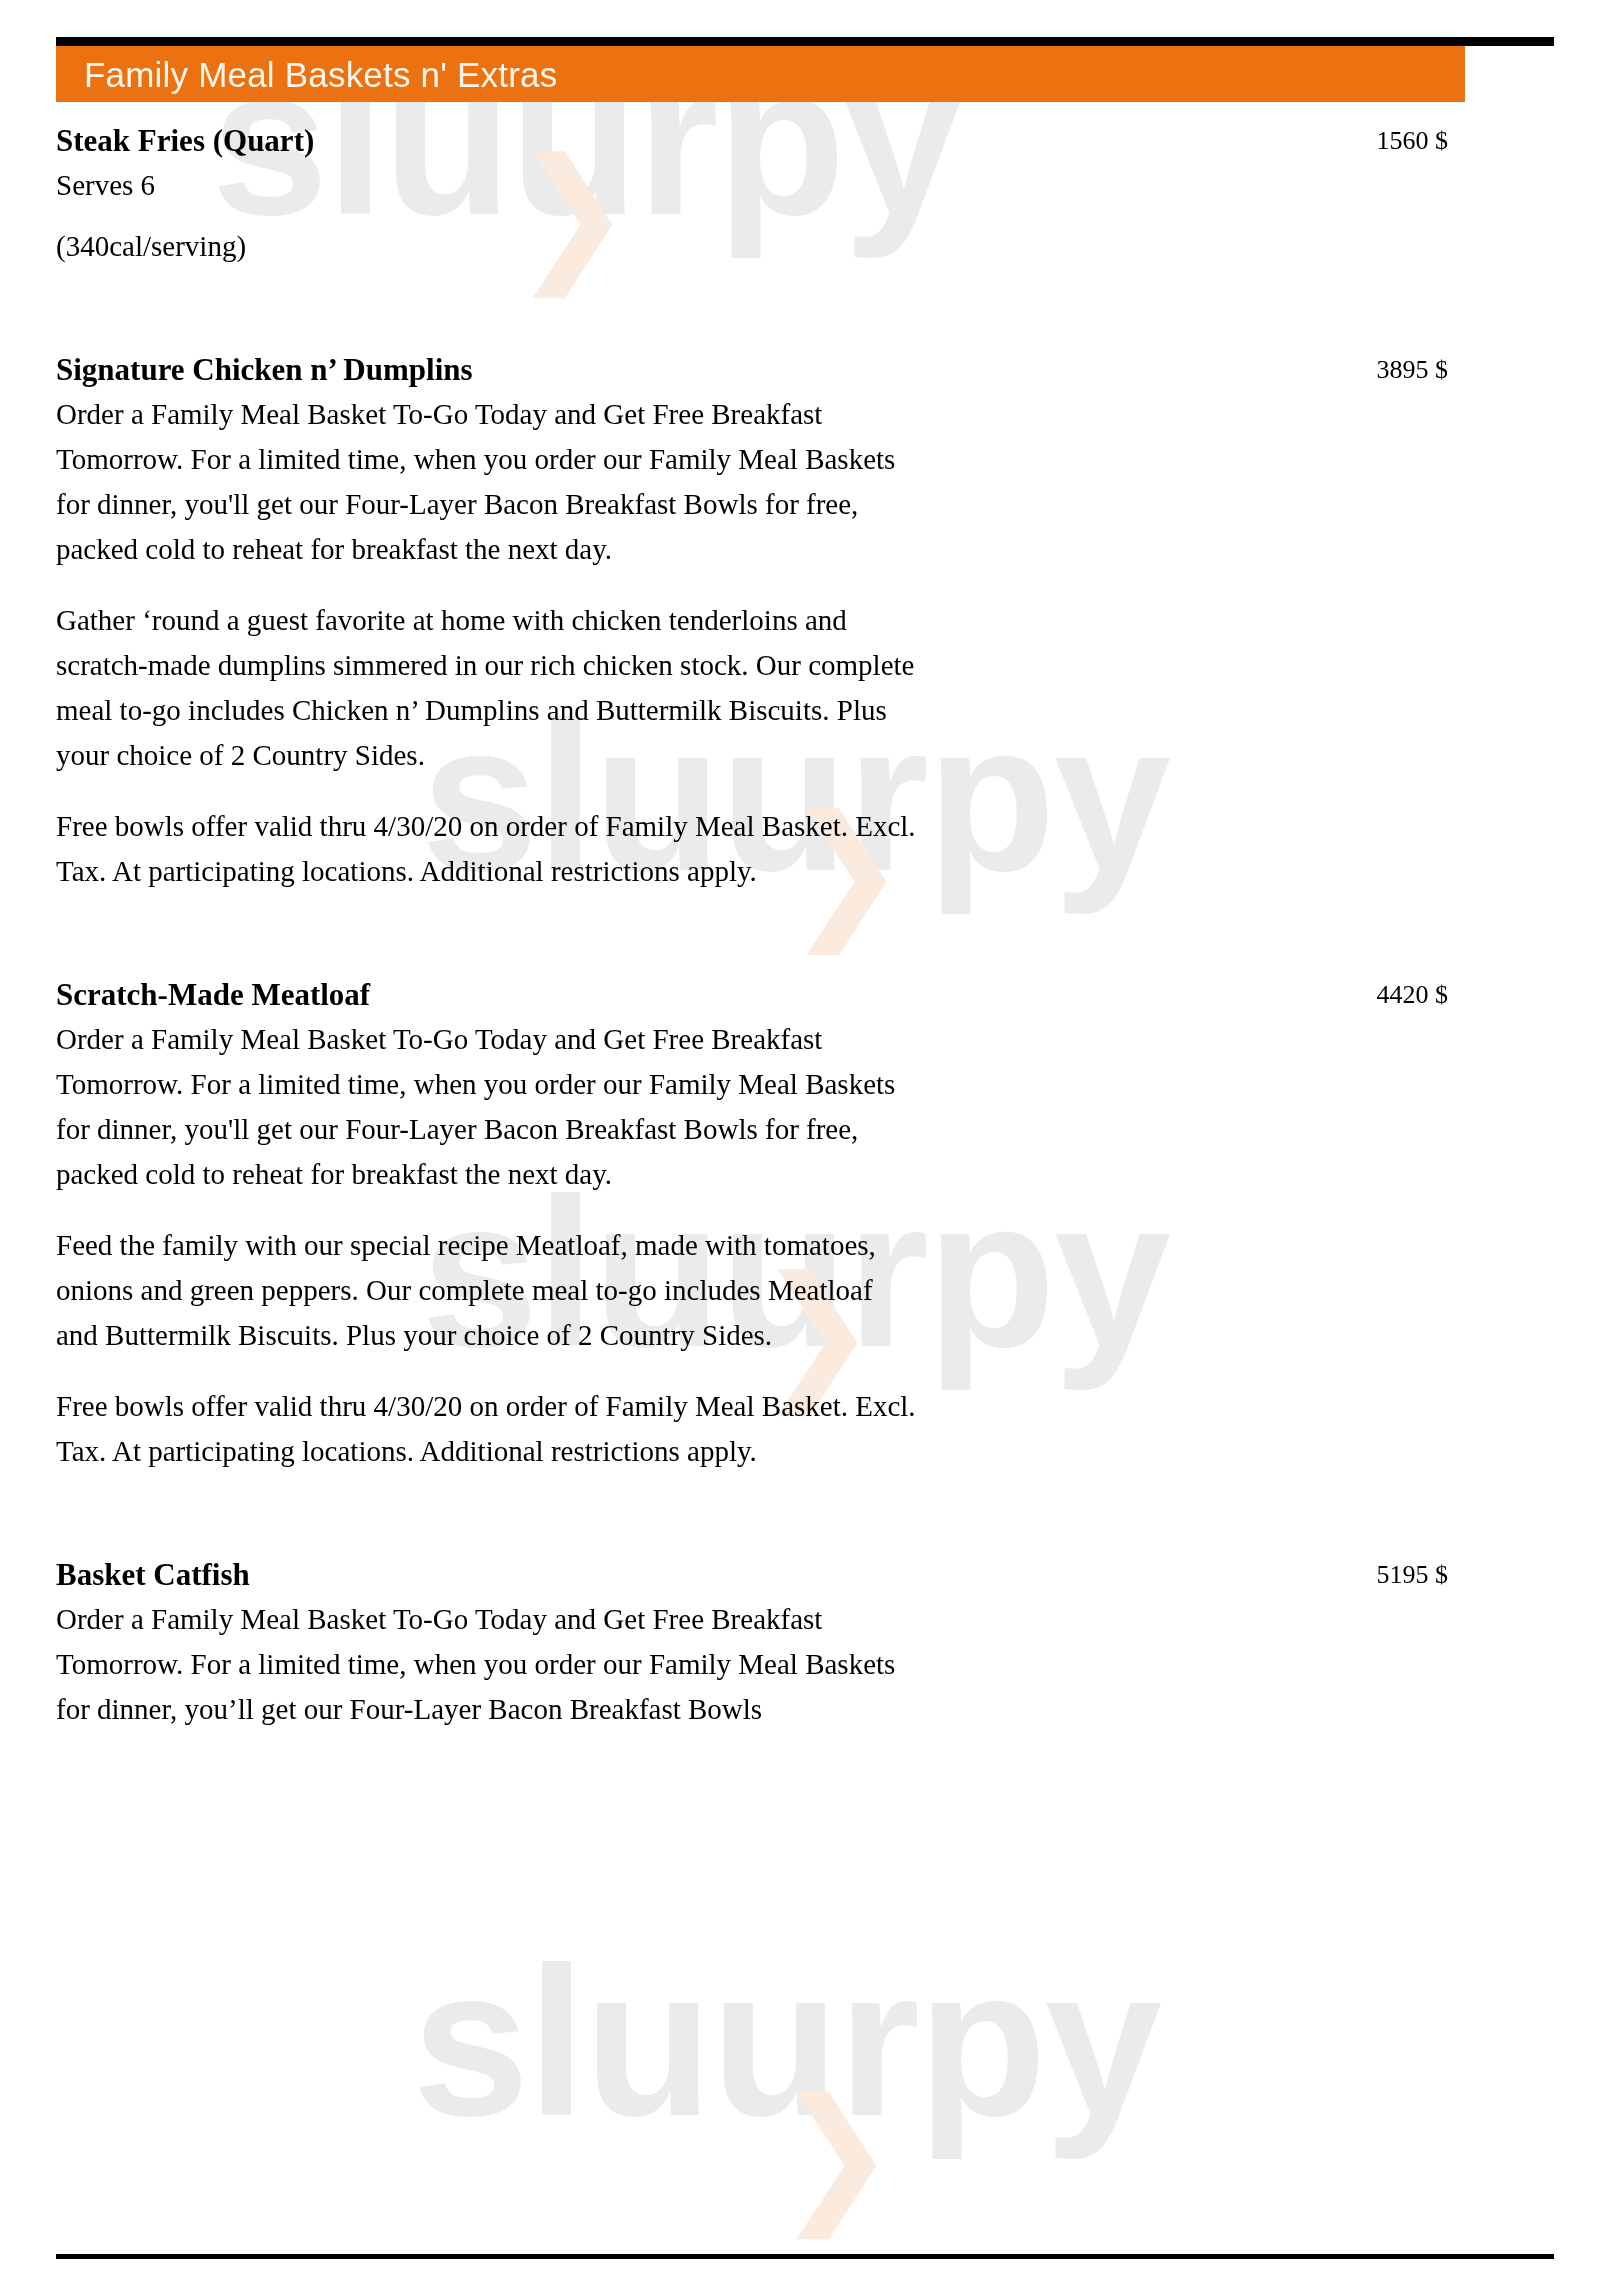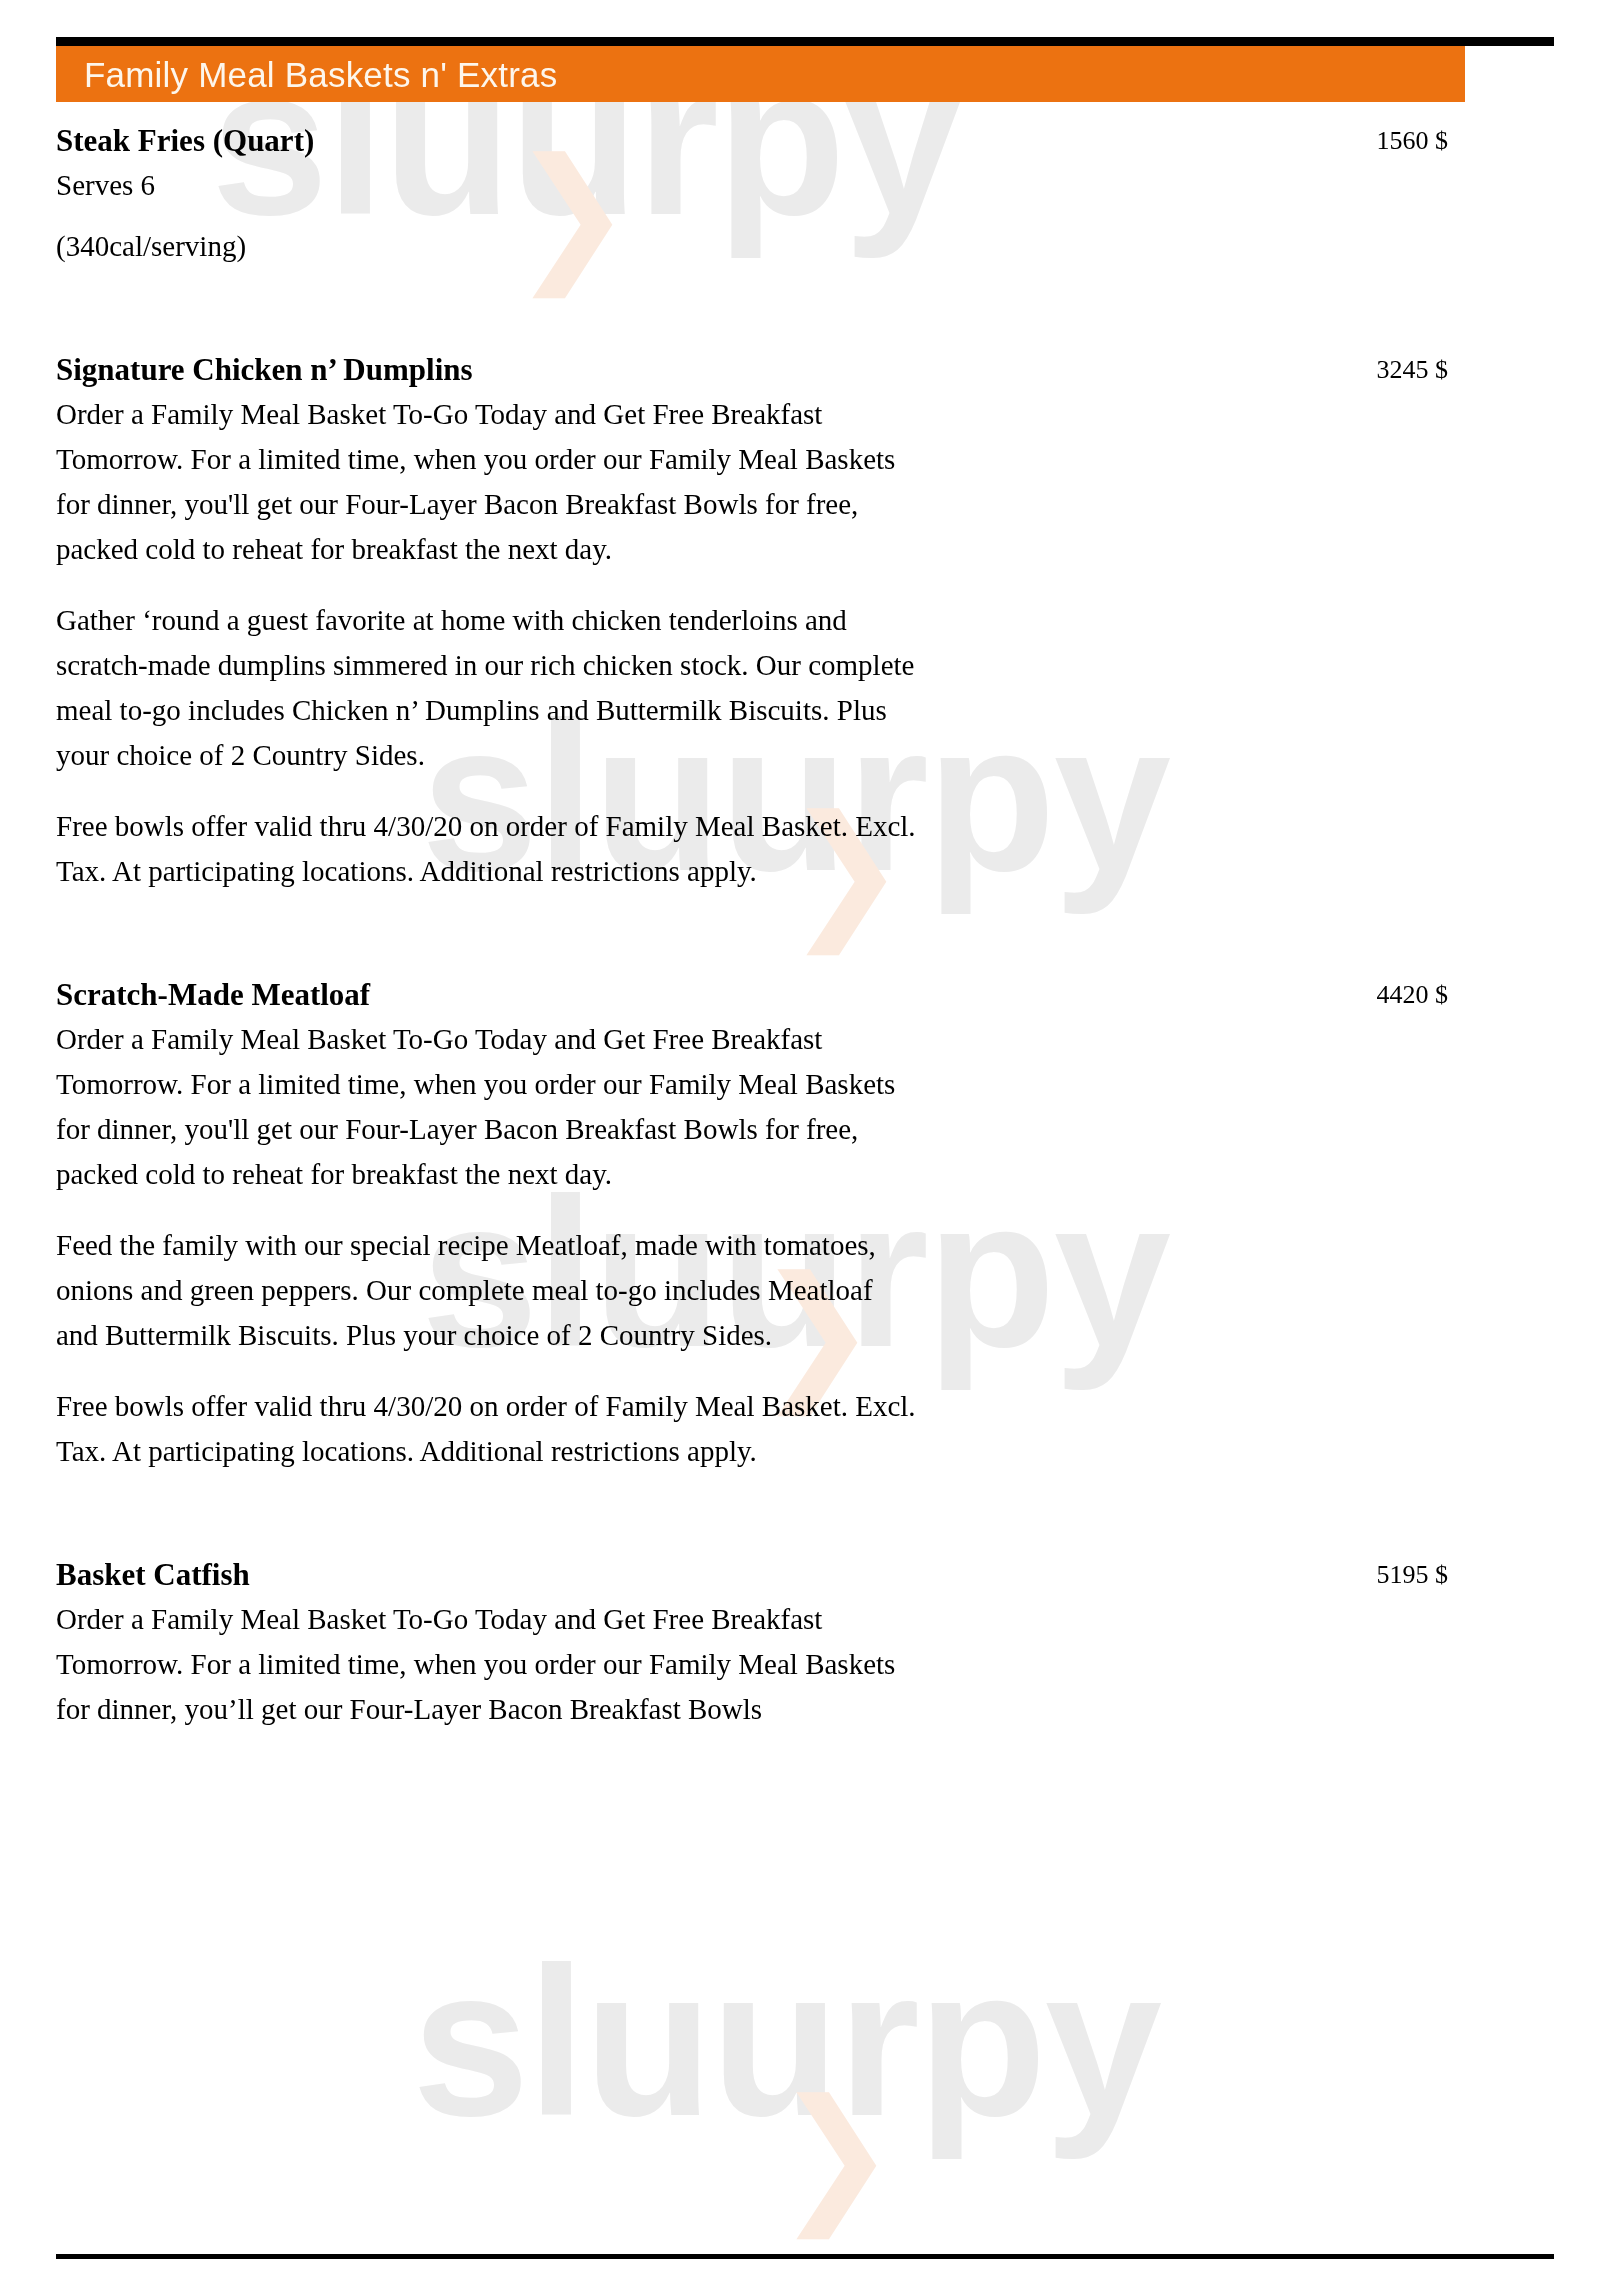--- a/index.html
+++ b/index.html
@@ -175,21 +175,21 @@
         <p>Serves 6</p>
         <p style="margin-top:16px;">(340cal/serving)</p>
       </div>
     </div>
 
     <div class="gap-md"></div>
 
     <div class="menu-item">
       <div class="item-head">
         <span class="item-name">Signature Chicken n’ Dumplins</span>
-        <span class="item-price">3245 $</span>
+        <span class="item-price">3895 $</span>
       </div>
       <div class="item-body">
         <p>Order a Family Meal Basket To-Go Today and Get Free Breakfast Tomorrow. For a limited time, when you order our Family Meal Baskets for dinner, you'll get our Four-Layer Bacon Breakfast Bowls for free, packed cold to reheat for breakfast the next day.</p>
         <p>Gather ‘round a guest favorite at home with chicken tenderloins and scratch-made dumplins simmered in our rich chicken stock. Our complete meal to-go includes Chicken n’ Dumplins and Buttermilk Biscuits. Plus your choice of 2 Country Sides.</p>
         <p>Free bowls offer valid thru 4/30/20 on order of Family Meal Basket. Excl. Tax.  At participating locations. Additional restrictions apply.</p>
       </div>
     </div>
 
     <div class="gap-md"></div>
 

